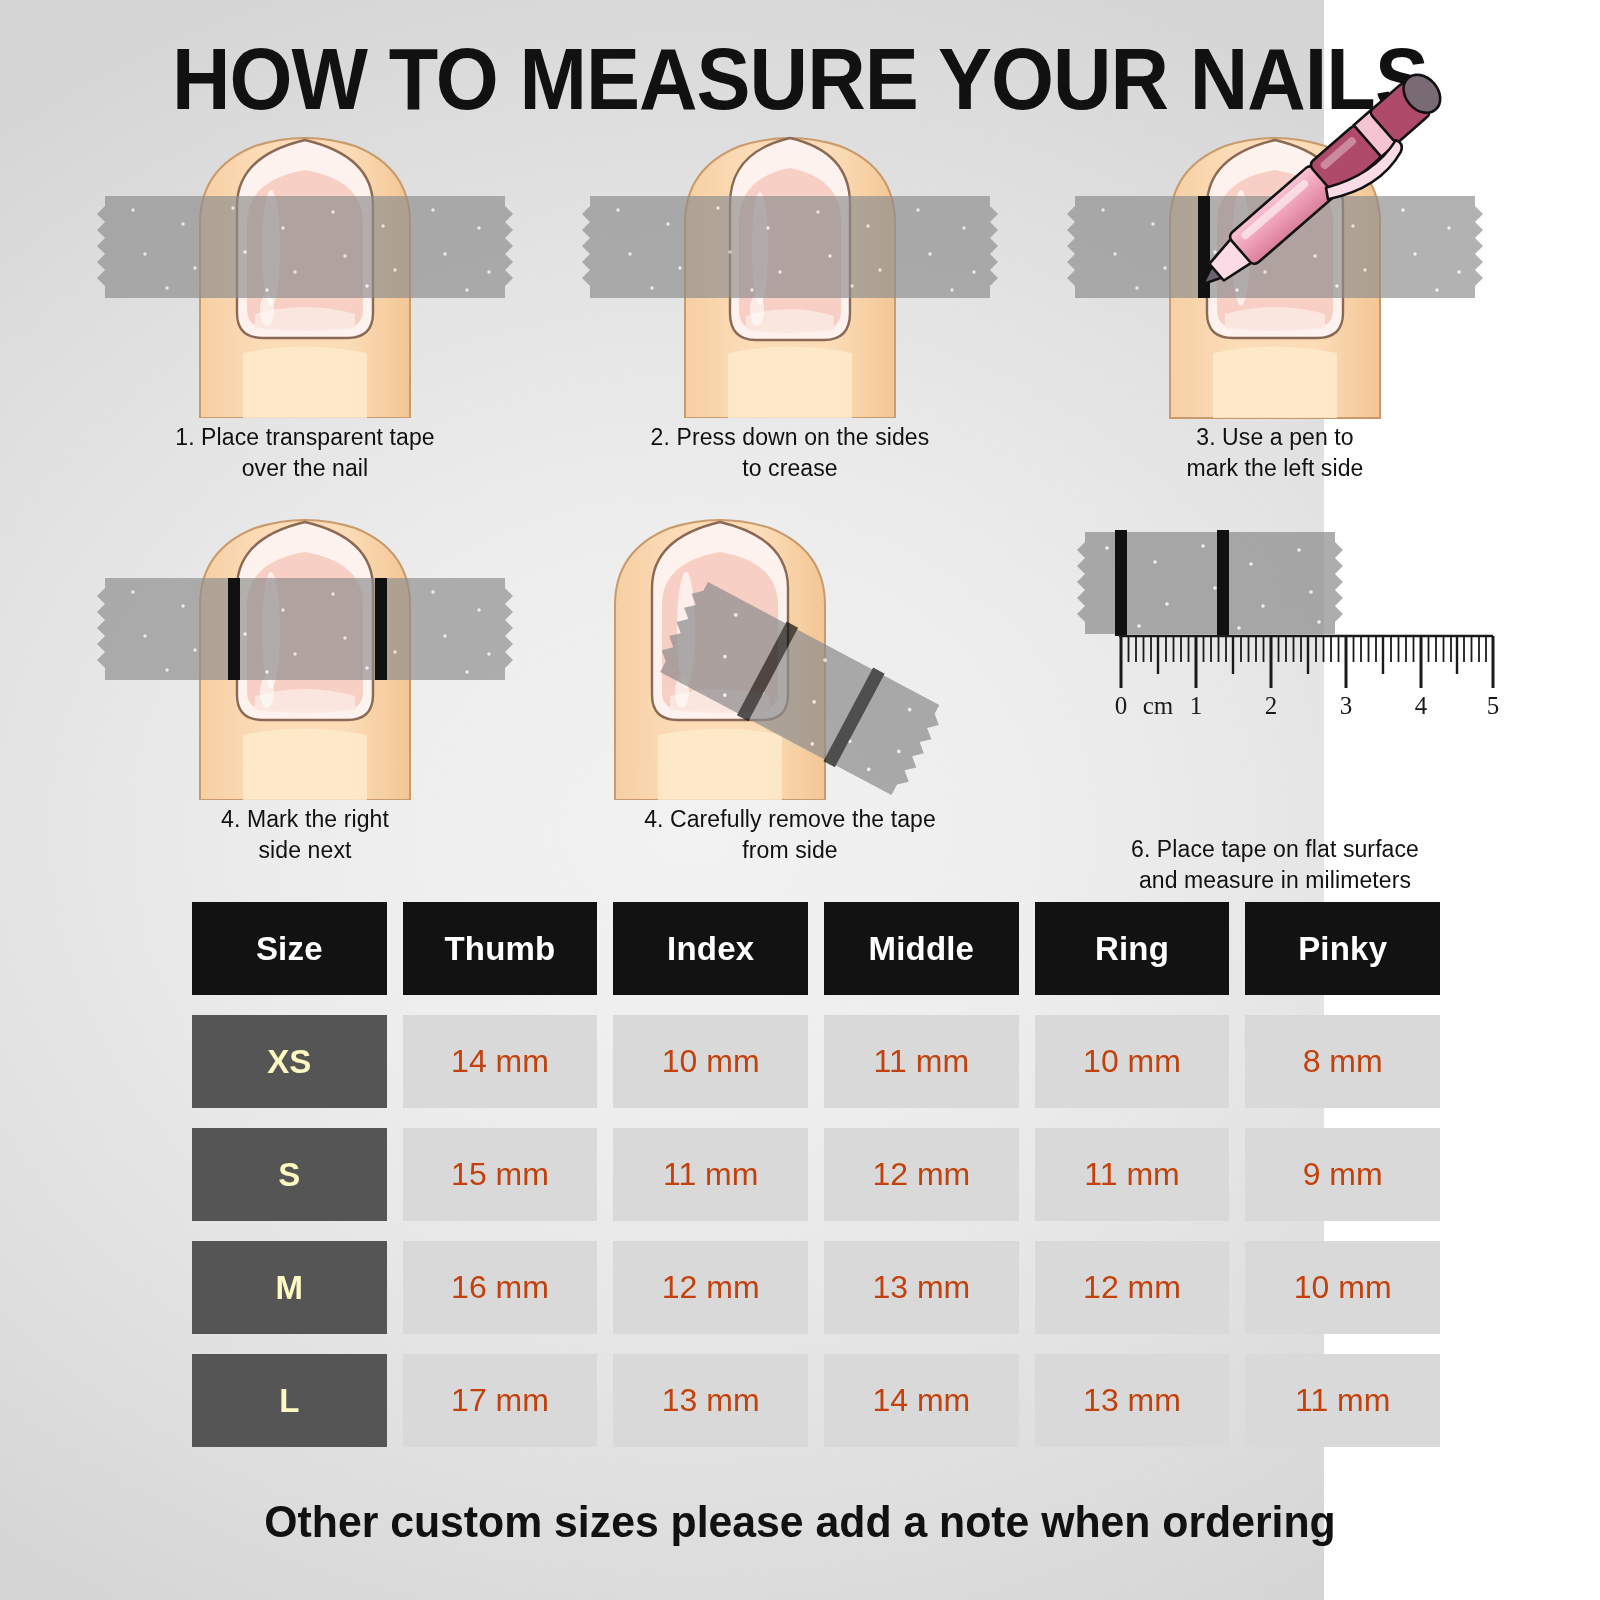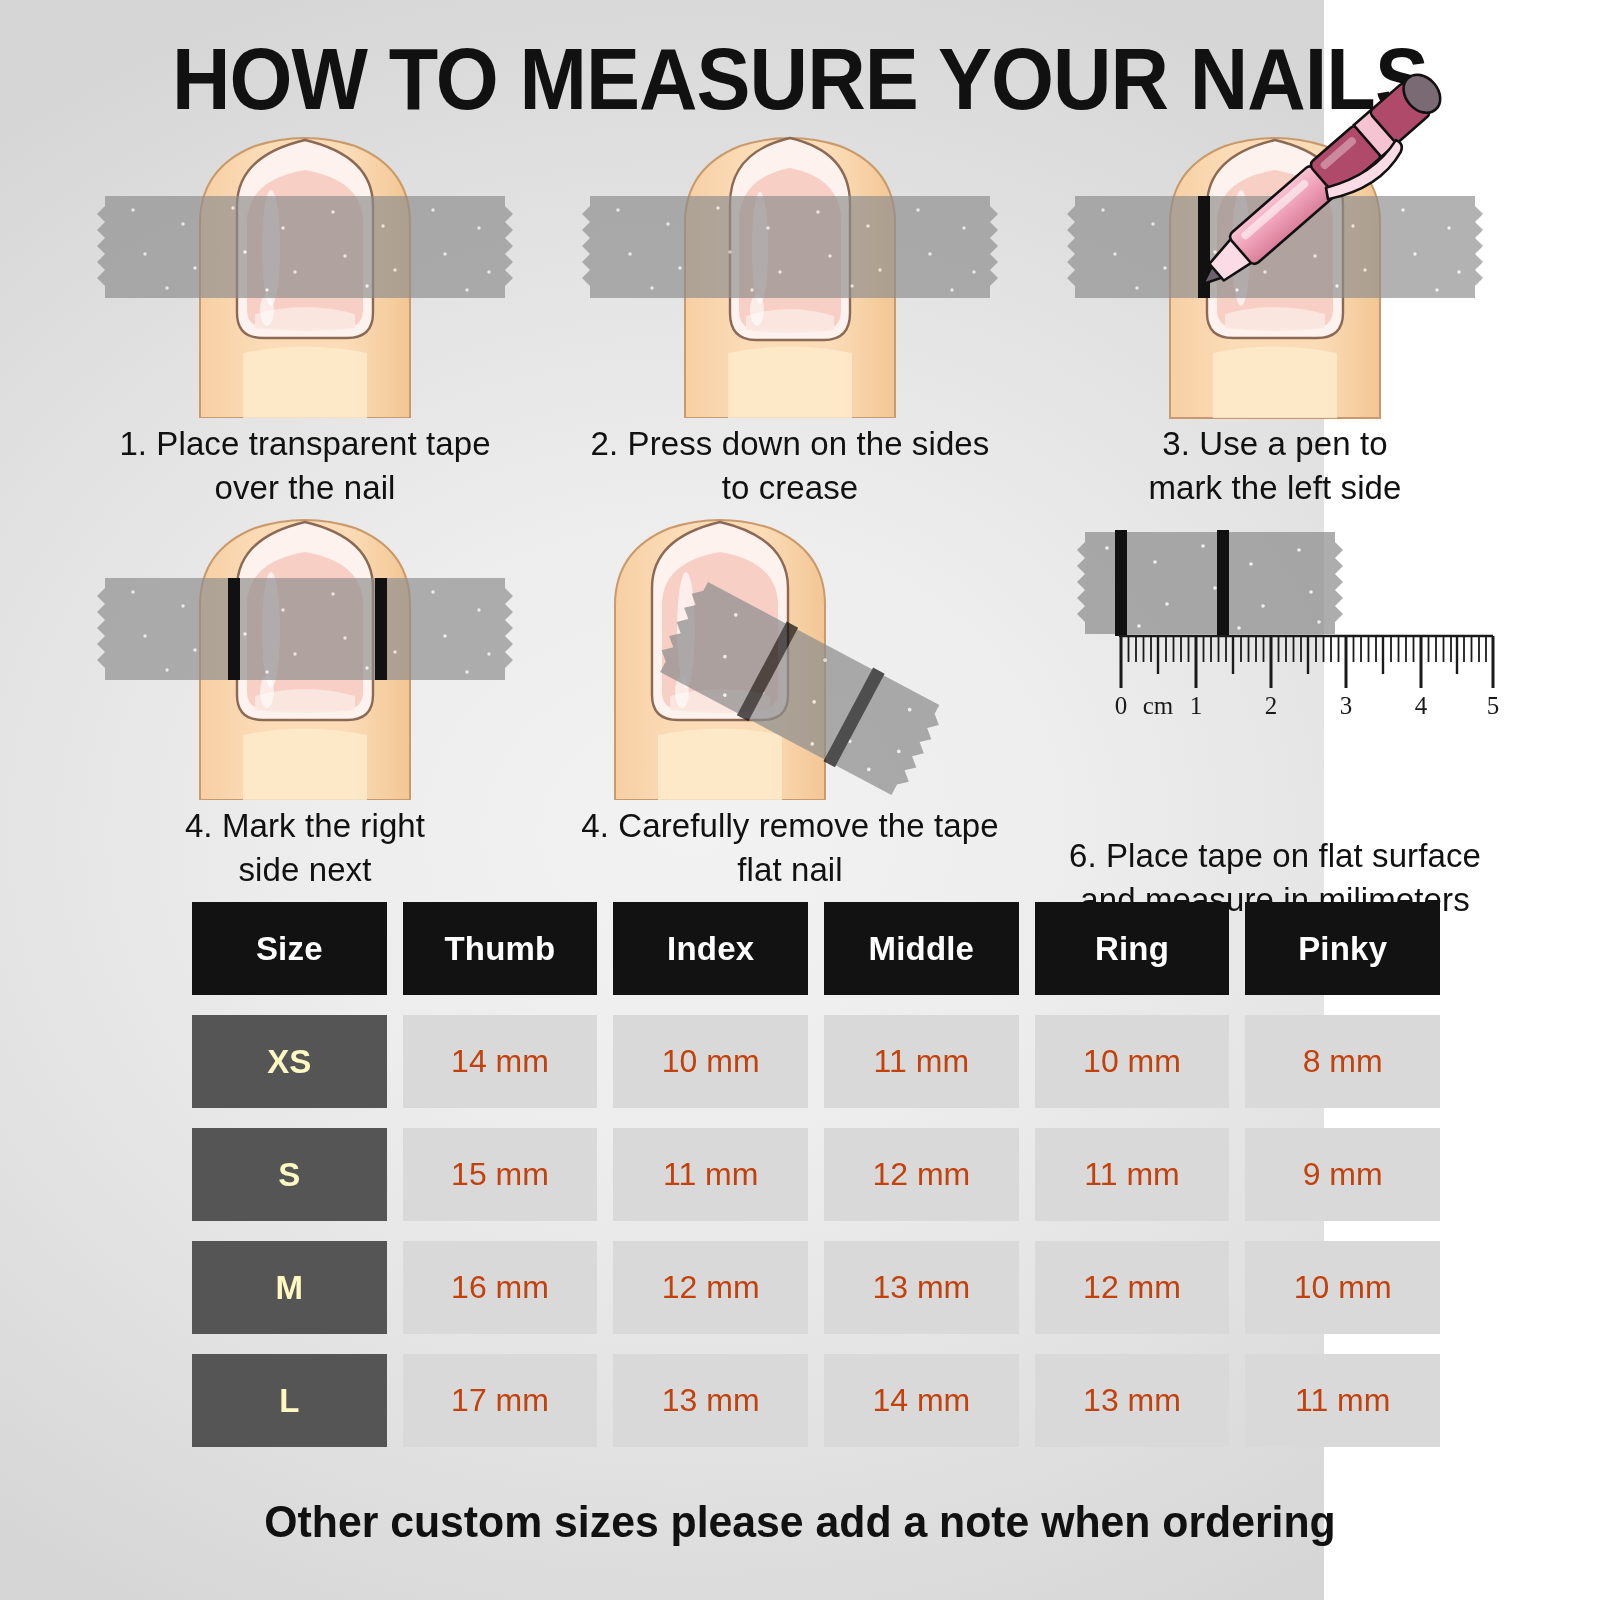--- a/index.html
+++ b/index.html
@@ -37,21 +37,21 @@
   .art {
     position: relative;
     width: 460px; height: 280px;
     overflow: visible;
   }
   .caption {
     margin-top: 14px;
     text-align: center;
     font-family: "Liberation Sans", sans-serif;
     font-weight: 300;
-    font-size: 33px;
+    font-size: 23px;
     line-height: 1.33;
     color: #111;
     letter-spacing: 0.1px;
   }
 
   
   .finger { position: absolute; left: 0; top: 0; width: 460px; height: 290px; }
 
   
   #table {
@@ -395,21 +395,21 @@
               <circle cx="168" cy="94" r="1.8"></circle>
               <circle cx="230" cy="90" r="1.8"></circle>
           </g>
           <rect x="88" y="-2" width="13" height="106" fill="#111111"></rect>
           <rect x="186" y="-2" width="13" height="106" fill="#111111"></rect>
         </g>
       </svg>
     </div>
     <div class="caption">
       <div>4. Carefully remove the tape</div>
-      <div>flat nail</div>
+      <div>from side</div>
     </div>
   </div>
 
   <div class="step" style="left:1045px; top:510px;">
     <div class="art">
       <svg class="finger" viewBox="0 0 460 290">
 
         <g opacity="0.72">
           <path d="M40 22 L40 32 L32 40 L40 48 L32 56 L40 64 L32 72 L40 80 L32 88 L40 96 L32 104 L40 112 L40 124
                    L290 124 L290 112 L298 104 L290 96 L298 88 L290 80 L298 72 L290 64 L298 56 L290 48 L298 40 L290 32 L290 22 Z" fill="#8e8e8e"></path>

